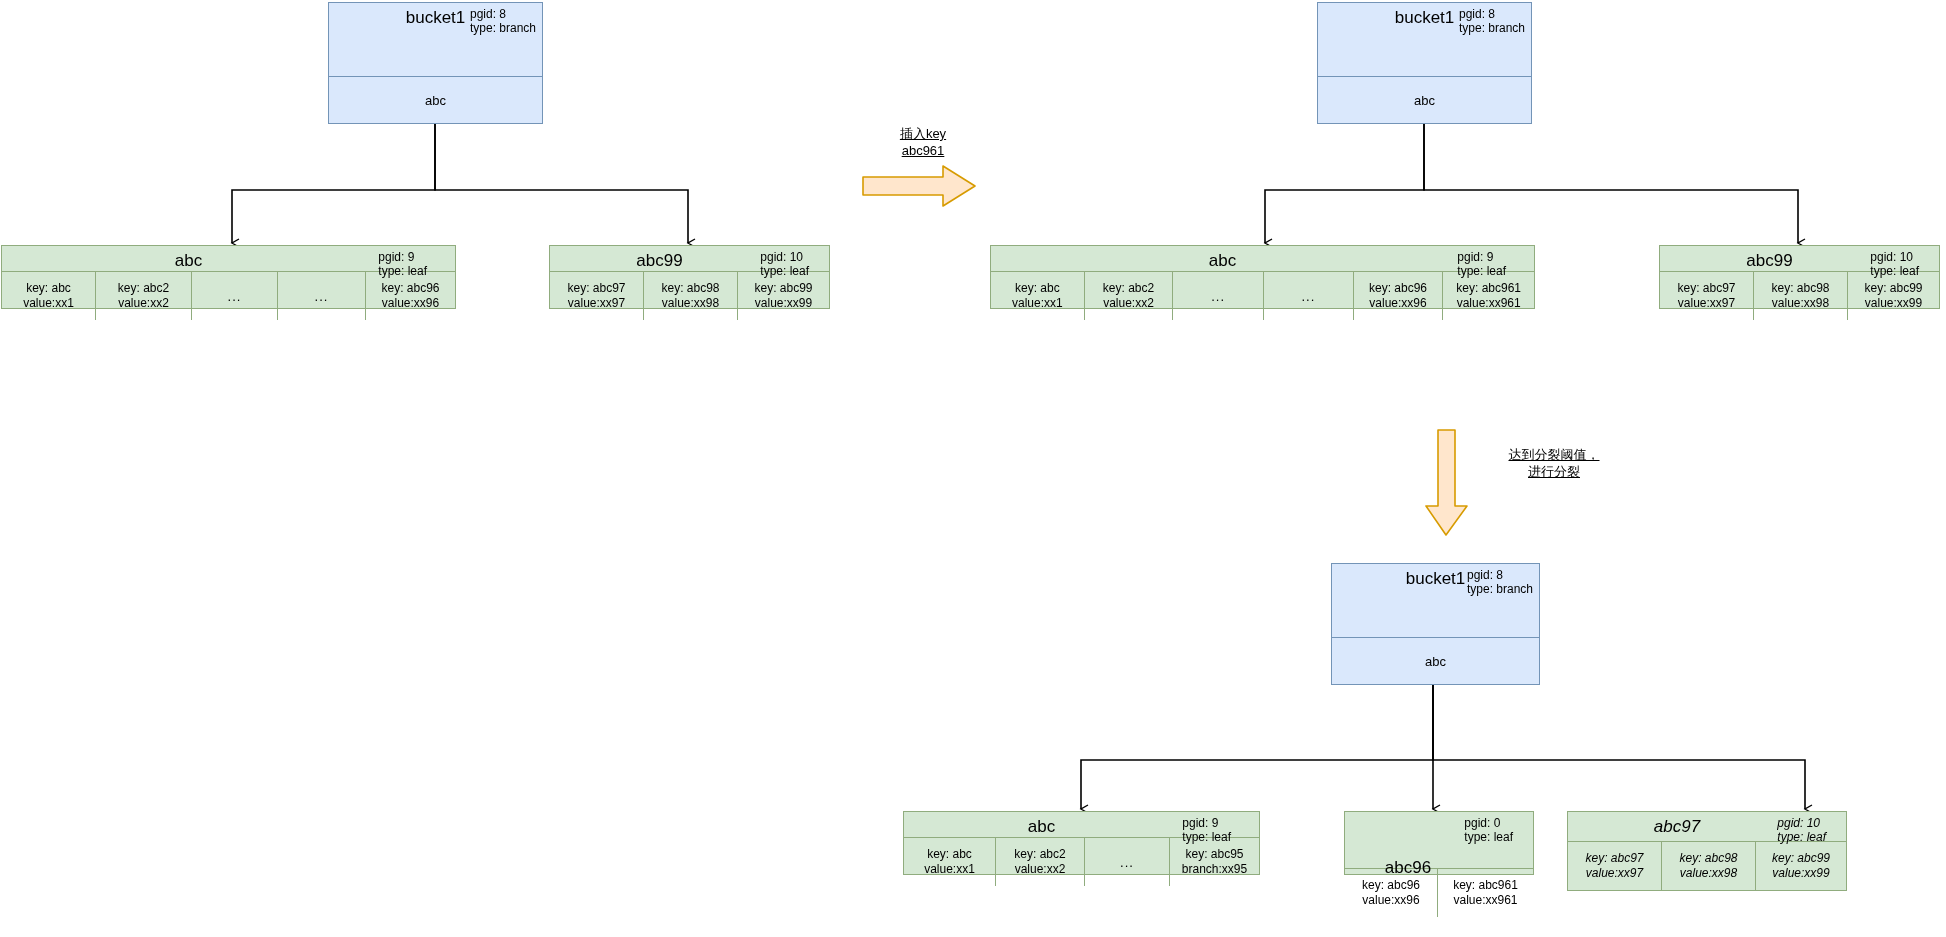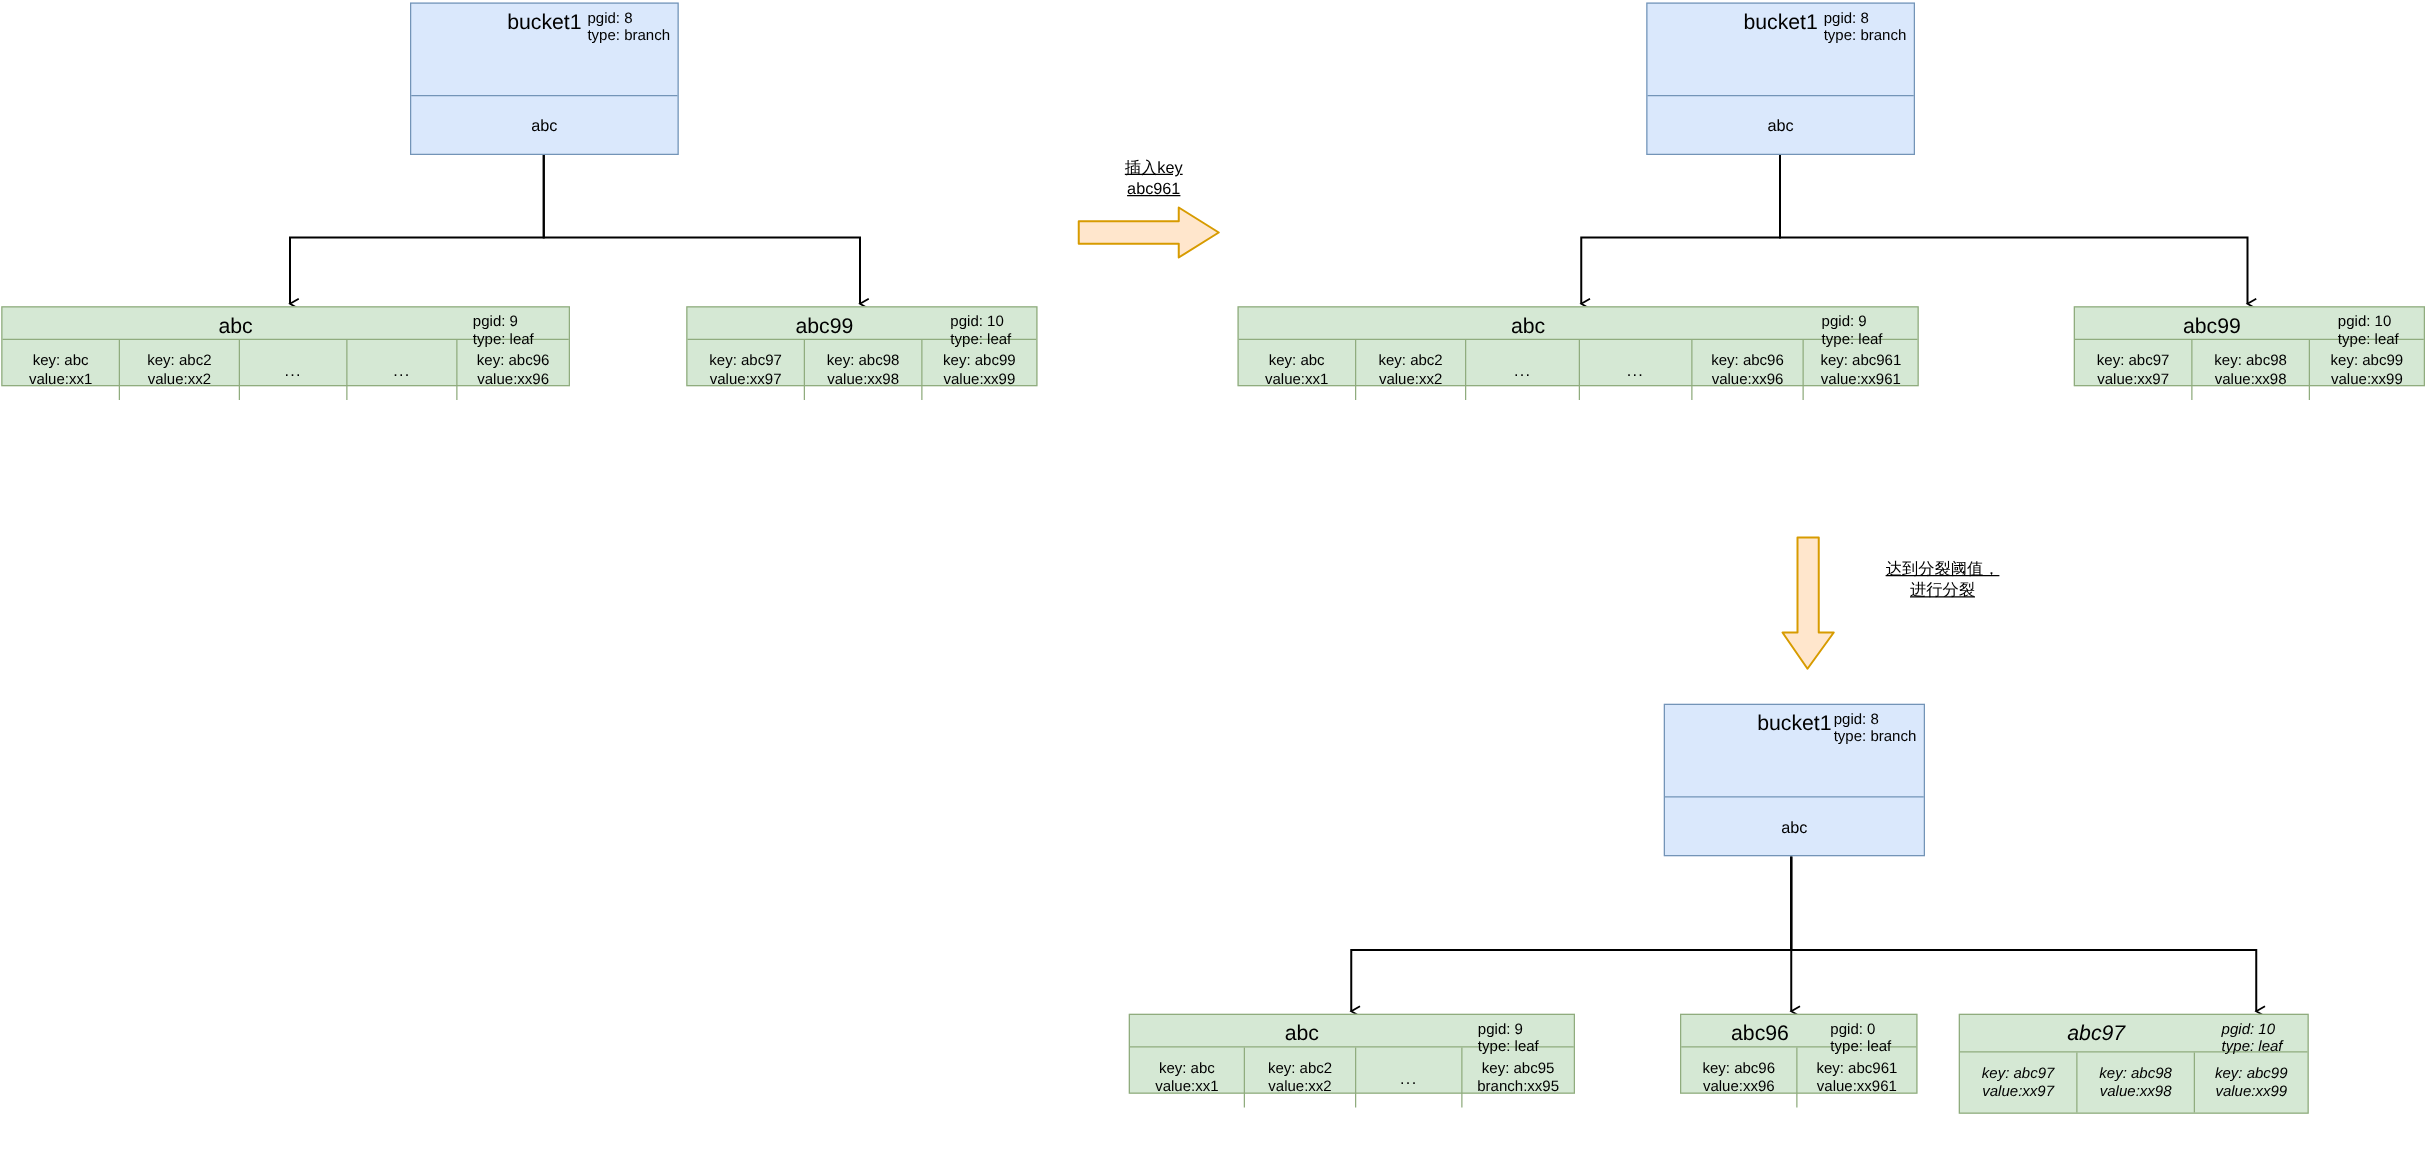--- a/index.html
+++ b/index.html
@@ -325,21 +325,21 @@
       </div>
       <div class="cell" style="width:90px;">
         <span>key: abc95</span>
         <span>branch:xx95</span>
       </div>
     </div>
   </div>
 
   <div class="node leaf" style="left:1344px; top:811px; width:190px; height:64px;">
     <div class="node-head" style="height:56px;">
-      <div class="node-title" style="margin-right:62px;">abc96</div>
+      <div class="node-title" style="margin-right:62px;margin-top:41px;">abc96</div>
       <div class="node-meta" style="right:20px;">
         <span>pgid: 0</span>
         <span>type: leaf</span>
       </div>
     </div>
     <div class="node-sep node-key-row" style="height:48px;">
       <div class="cell" style="width:92px;">
         <span>key: abc96</span>
         <span>value:xx96</span>
       </div>

